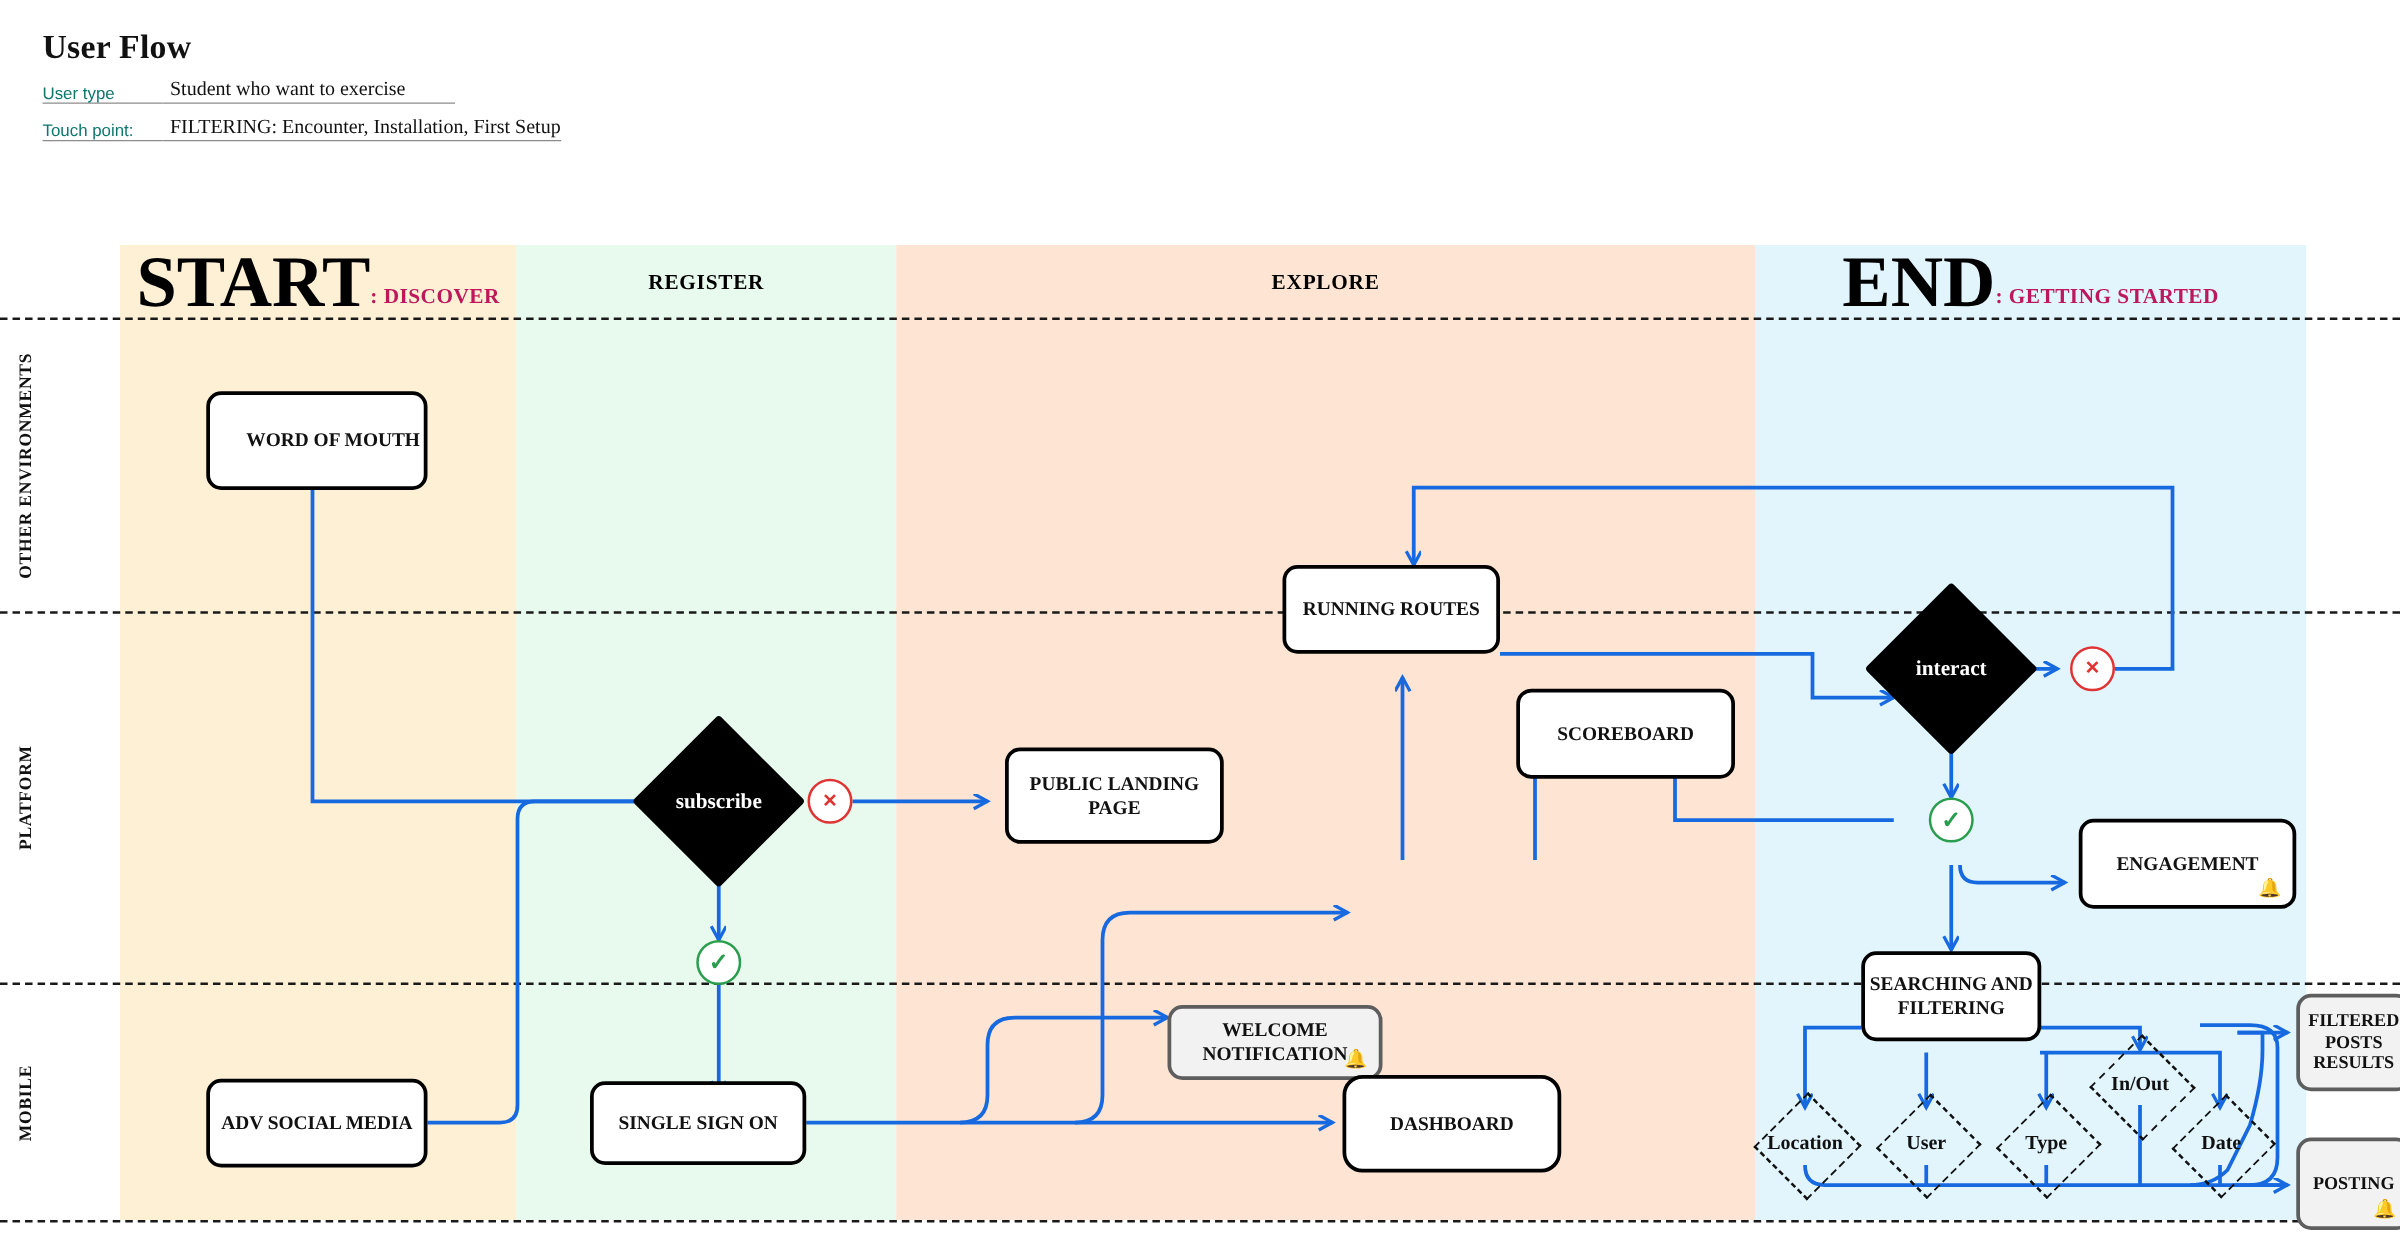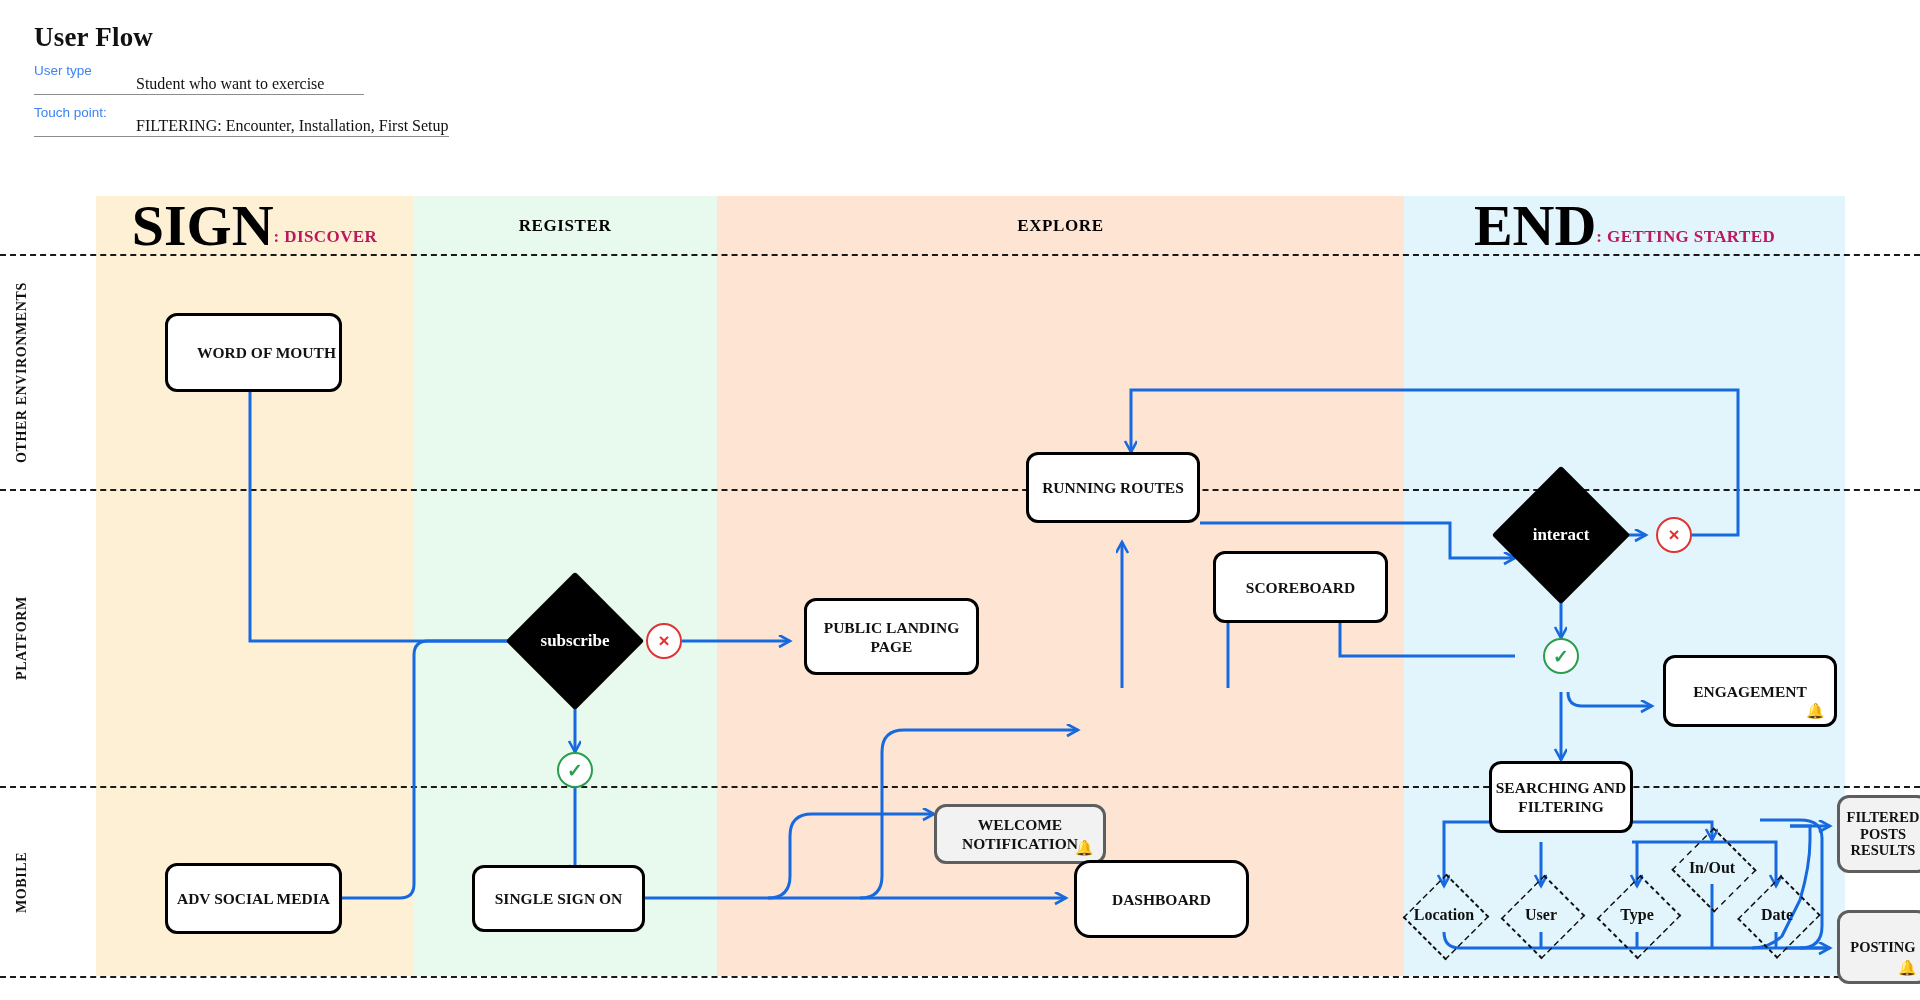--- a/index.html
+++ b/index.html
@@ -7,22 +7,22 @@
     width:1920px;height:1000px;background:#ffffff;
     font-family:"Liberation Serif", serif;
     overflow:hidden;position:relative;
   }
   #root{position:absolute;left:0;top:0;width:1920px;height:1000px;}
 
   
   .hdr{position:absolute;left:34px;top:22px;}
   .hdr-title{font-family:"Liberation Serif",serif;font-weight:bold;font-size:27px;color:#111;letter-spacing:.2px;}
   .meta-row{display:flex;align-items:flex-end;margin-top:10px;}
-  .meta-key{font-family:"Liberation Sans",sans-serif;font-size:13.5px;color:#3b82f6;width:96px;
-            border-bottom:1px solid #8c8c8c;padding-bottom:16px;line-height:15px;}
+  .meta-key{font-family:"Liberation Sans",sans-serif;font-size:13.5px;color:#0f766e;width:96px;
+            border-bottom:1px solid #8c8c8c;padding-bottom:0;line-height:15px;}
   .meta-val{font-family:"Liberation Serif",serif;font-size:16px;color:#111;padding-bottom:2px;
             border-bottom:1px solid #8c8c8c;line-height:17px;padding-left:6px;}
   .meta-val.w1{min-width:228px;}
   .meta-val.w2{min-width:306px;}
 
   
   #canvas{position:absolute;left:0;top:0;width:1920px;height:1000px;}
 
   .col{position:absolute;top:196px;height:780px;}
   .col-head{position:absolute;top:0;left:0;width:100%;height:60px;
@@ -83,21 +83,21 @@
     <div class="meta-row">
       <div class="meta-key">Touch point:</div>
       <div class="meta-val w2">FILTERING: Encounter, Installation, First Setup</div>
     </div>
   </div>
 
   <div id="canvas">
 
     <div class="col" style="left:96px;width:317px;background:#fdf0d5;">
       <div class="col-head">
-        <span class="big">SIGN</span>
+        <span class="big">START</span>
         <span class="sub">: DISCOVER</span>
       </div>
     </div>
 
     <div class="col" style="left:413px;width:304px;background:#e8faed;">
       <div class="col-head">
         <span class="mid">REGISTER</span>
       </div>
     </div>
 

